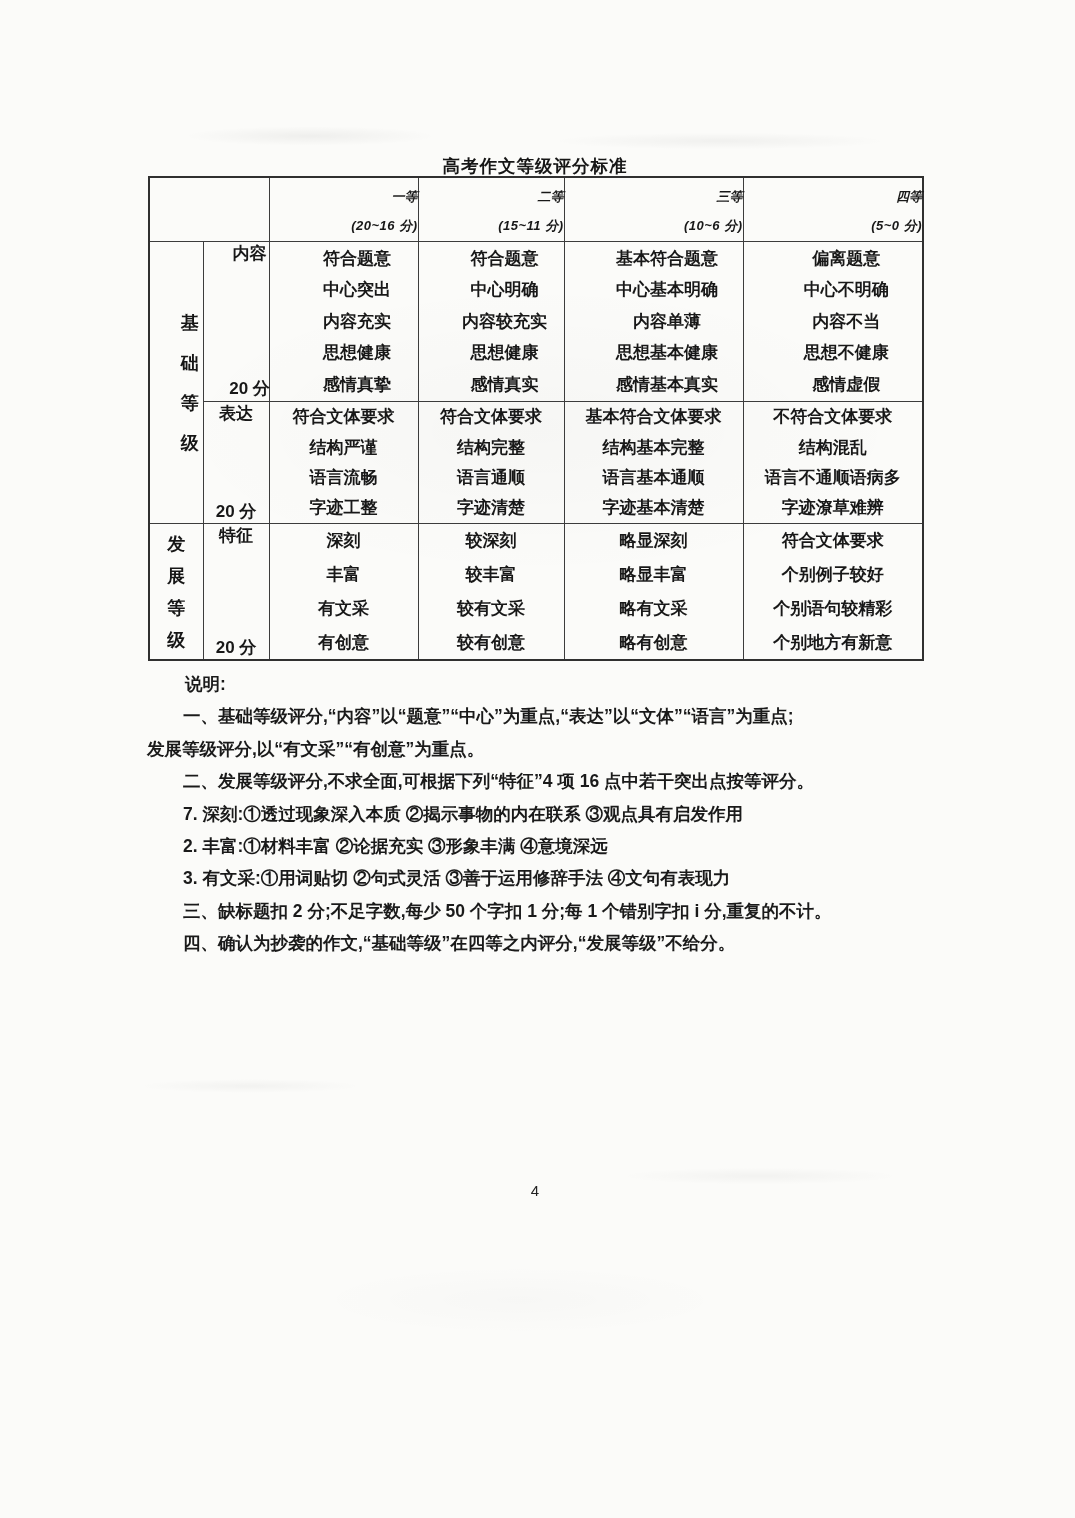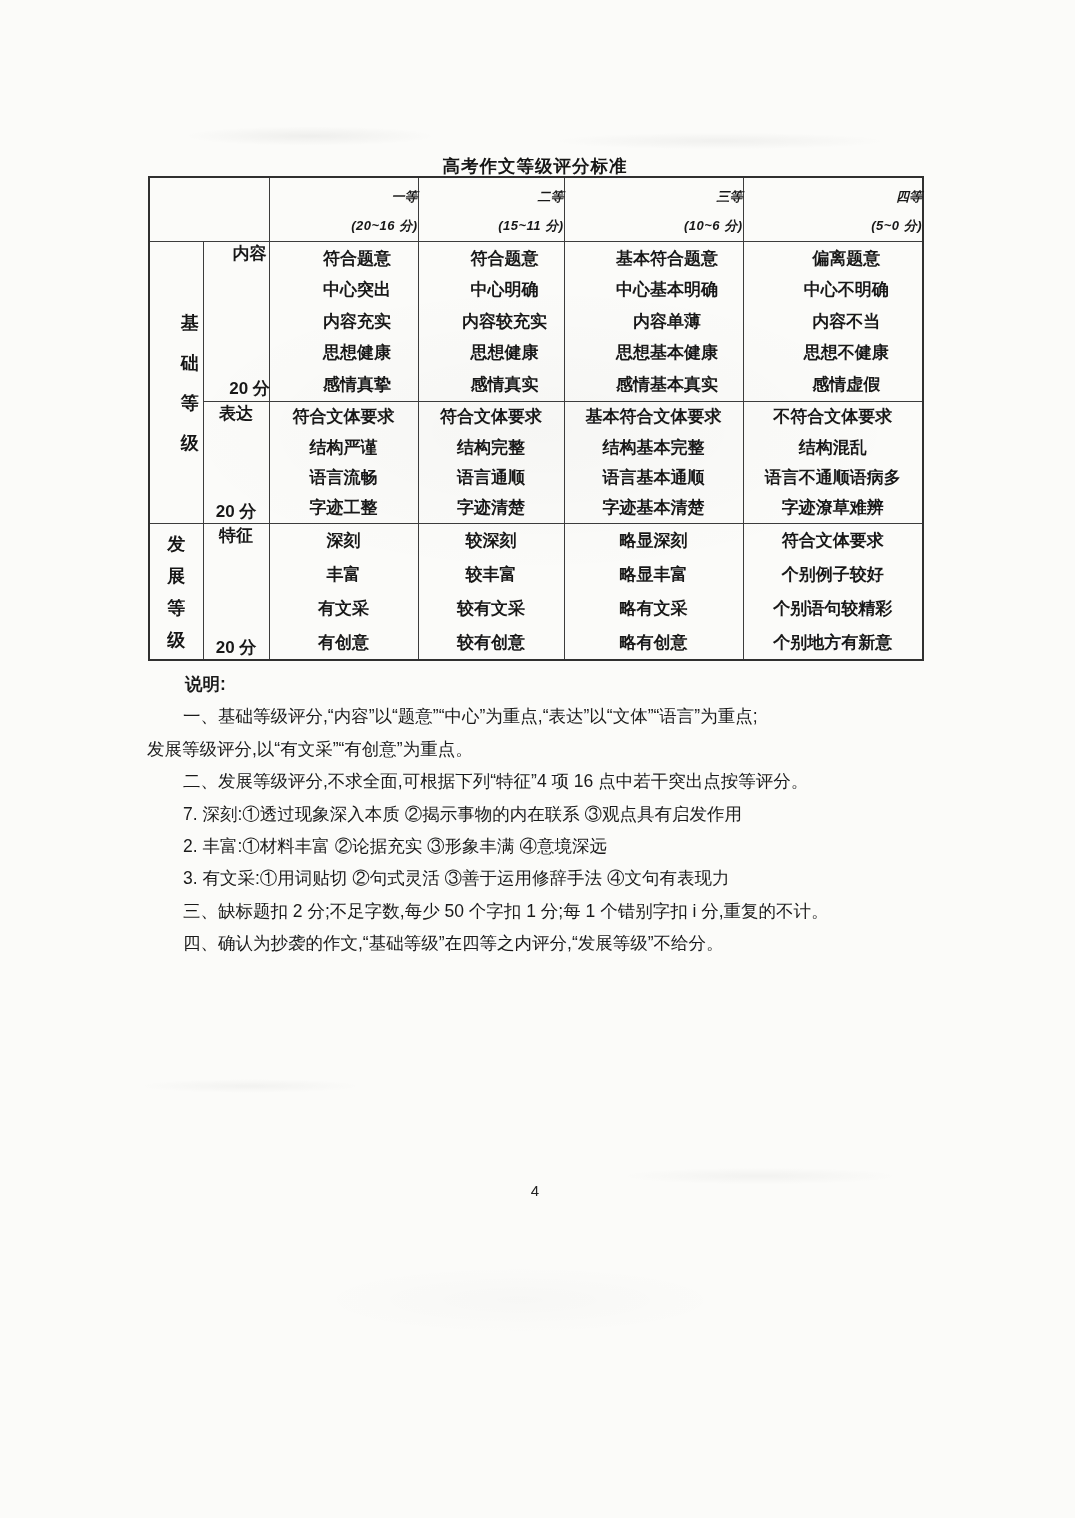--- a/index.html
+++ b/index.html
@@ -46,21 +46,21 @@
   .vchar{font-size:18px;font-weight:700;line-height:18px;color:#161616;}
   .lwrap{display:flex;flex-direction:column;align-items:center;justify-content:space-between;gap:11px;}
   .g0-0 .lwrap{height:158px;} .g0-1 .lwrap{height:121px;} .g1-0 .lwrap{height:135px;gap:40px;}
   .lline{font-size:17px;font-weight:700;white-space:nowrap;color:#181818;}
   .clines{display:flex;flex-direction:column;justify-content:space-around;align-items:center;}
   .g0-0 .clines{height:158px;} .g0-1 .clines{height:121px;} .g1-0 .clines{height:135px;}
   .cline{font-size:17px;font-weight:700;white-space:nowrap;color:#181818;}
   .notes{position:absolute;left:147px;top:668px;width:800px;}
   .note-line{
     height:32.4px;line-height:32.4px;
-    font-size:17.5px;font-weight:400;white-space:nowrap;color:#1a1a1a;
+    font-size:17.5px;font-weight:700;white-space:nowrap;color:#1a1a1a;
   }
   .note-line.ind{padding-left:36px;}
   .notes-heading{
     height:32.4px;line-height:32.4px;padding-left:38px;
     font-size:17.5px;font-weight:700;color:#1a1a1a;
   }
   .page-number{
     position:absolute;left:148px;top:1182px;width:774px;
     text-align:center;font-size:15px;font-weight:400;color:#222;
   }

